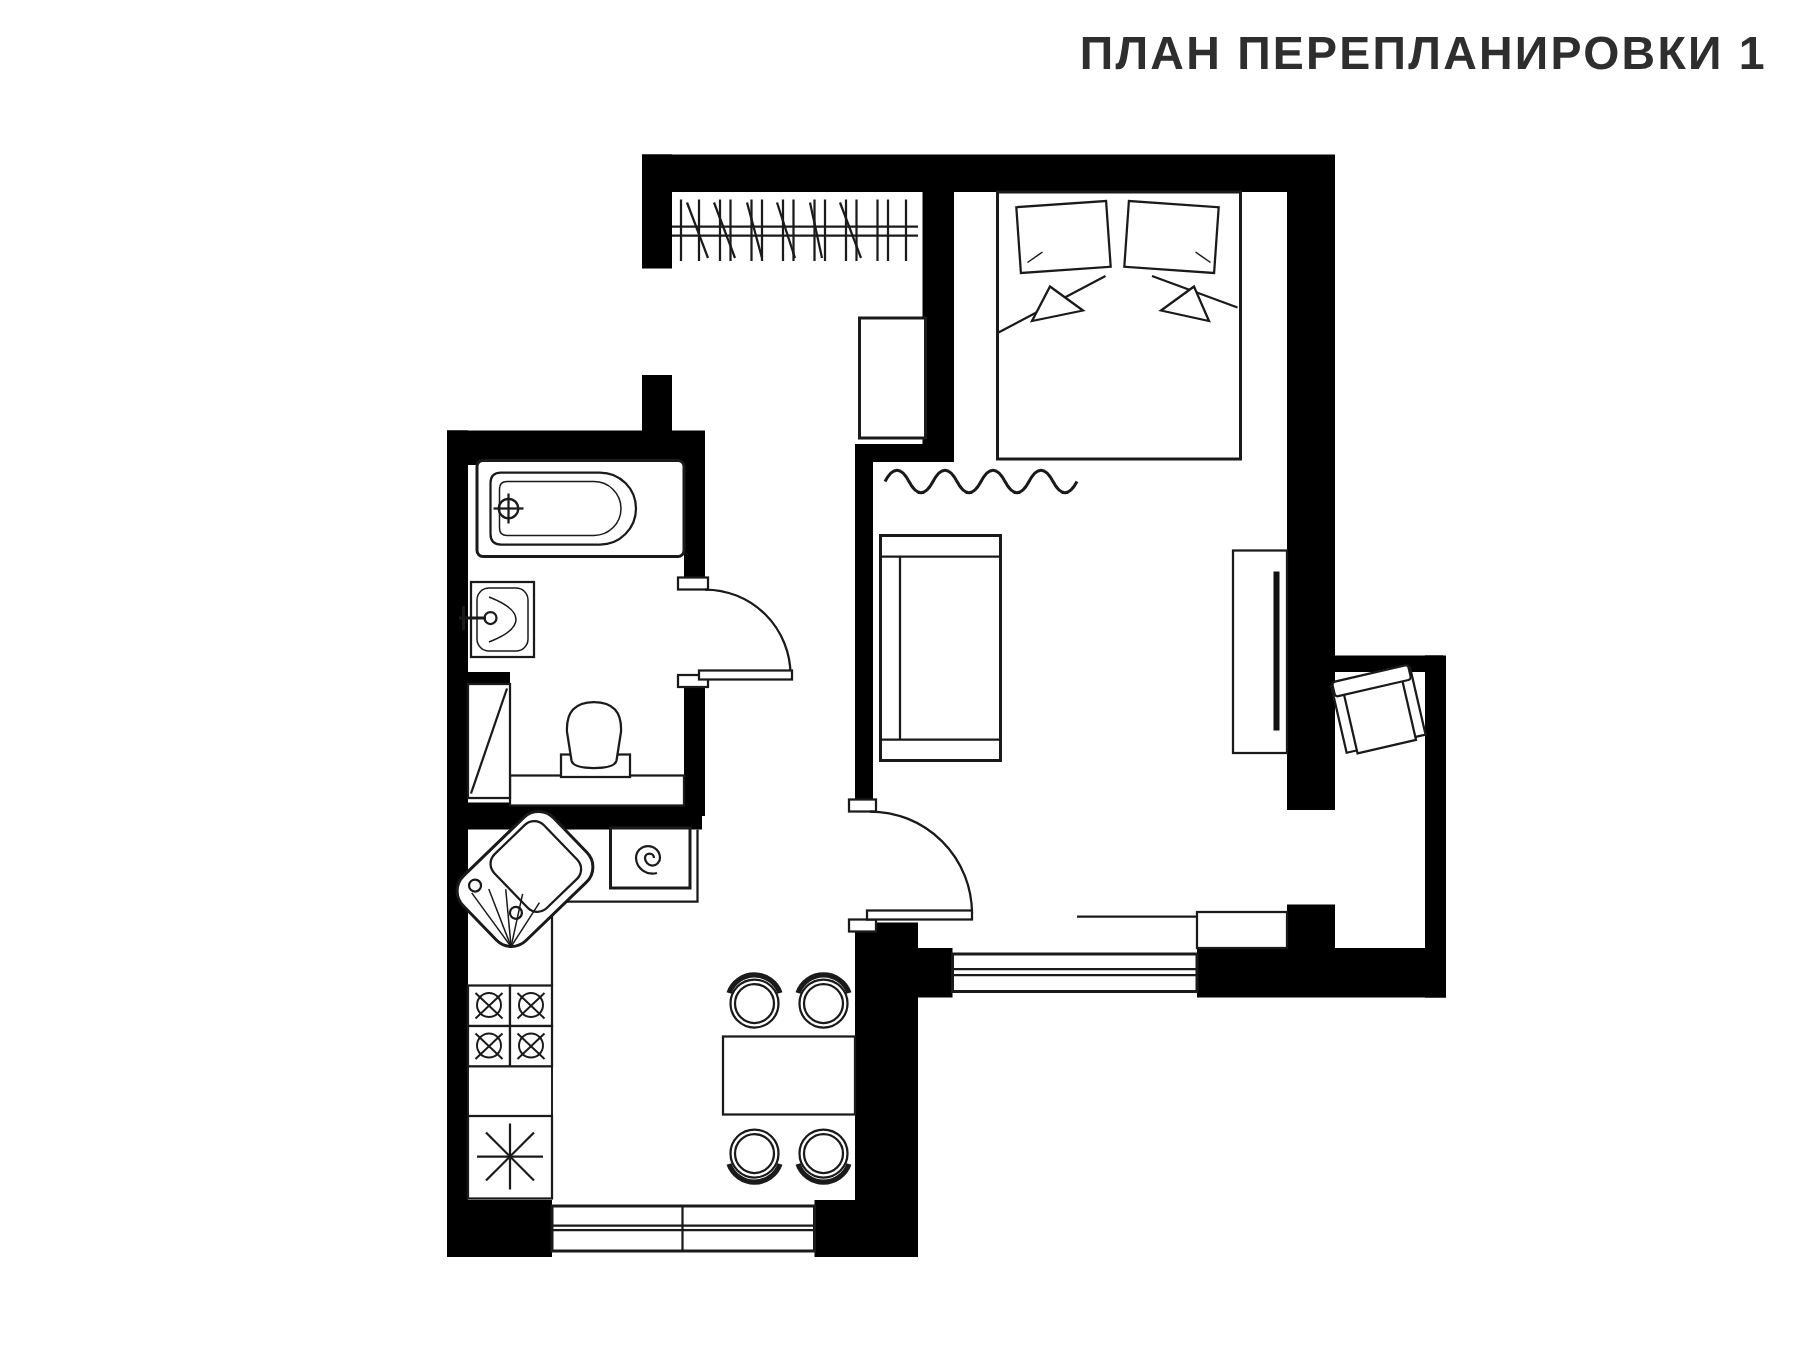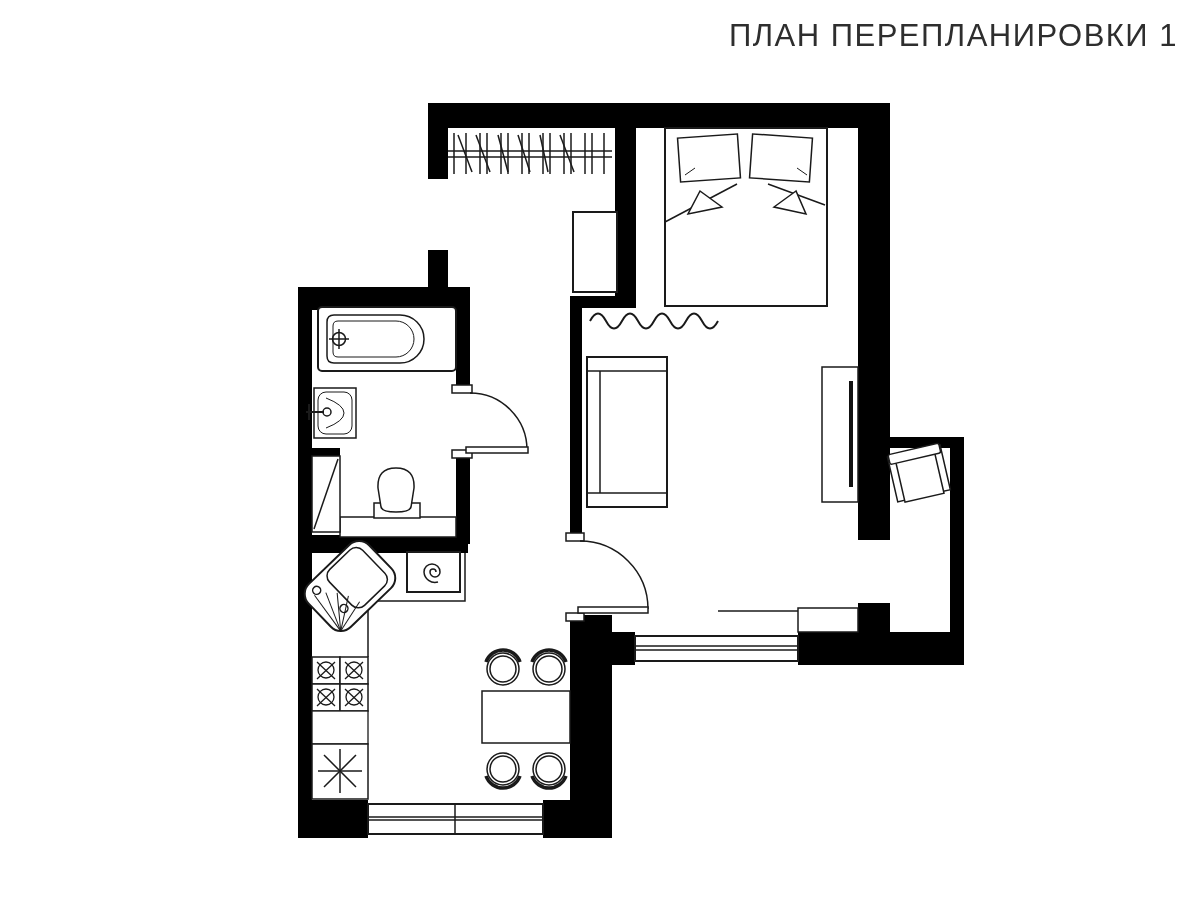--- a/index.html
+++ b/index.html
@@ -1,18 +1,18 @@
 <!DOCTYPE html>
 <html><head>
 <meta charset="utf-8">
 <style>
   html,body{margin:0;padding:0;background:#ffffff;}
   .canvas{position:relative;width:1200px;height:900px;background:#fff;overflow:hidden;
           font-family:"Liberation Sans",sans-serif;}
-  .plan-title{position:absolute;top:18px;right:22px;font-size:31px;font-weight:400;
+  .plan-title{position:absolute;top:18px;right:22px;font-size:31px;font-weight:700;
               letter-spacing:1.5px;color:#2e2e2e;white-space:nowrap;}
   svg{position:absolute;left:0;top:0;}
   .wall{fill:#000;}
   .ln{stroke:#1a1a1a;fill:none;}
   .wf{stroke:#1a1a1a;fill:#fff;}
 </style>
 </head>
 <body>
 
 <div class="canvas">

